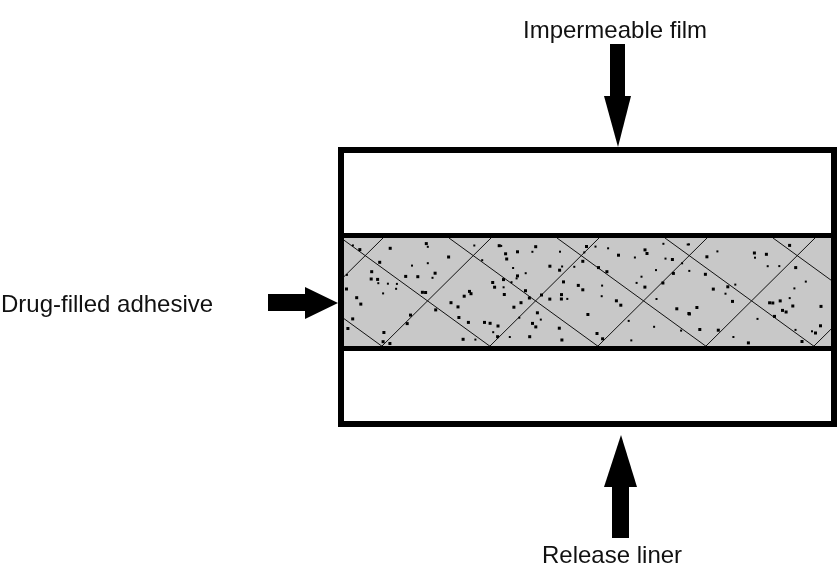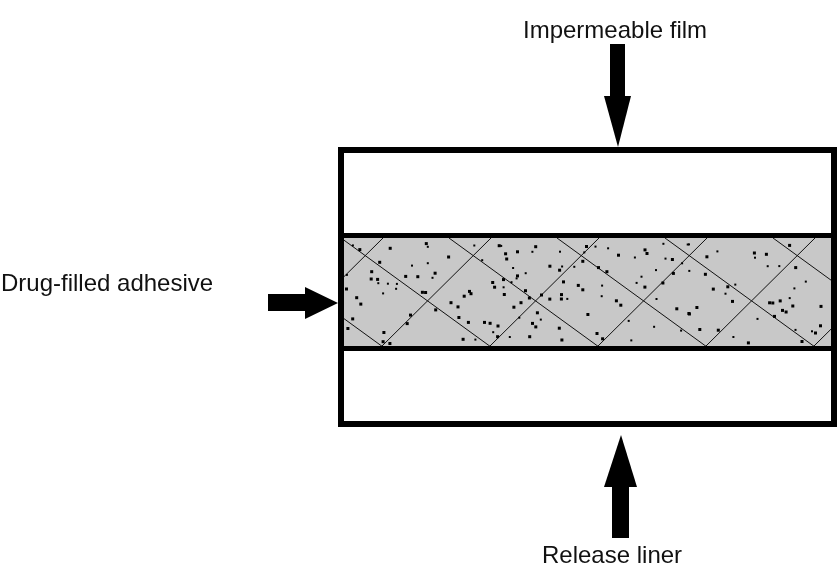--- a/index.html
+++ b/index.html
@@ -1,20 +1,20 @@
 <!DOCTYPE html>
 <html><head>
 <meta charset="utf-8">
 <style>
   html, body { margin: 0; padding: 0; background: #ffffff; }
   body { width: 839px; height: 576px; position: relative; overflow: hidden;
          font-family: "Liberation Sans", sans-serif; }
   .label { position: absolute; font-size: 24px; color: #111111; white-space: nowrap; line-height: 1; }
   #lbl-top { left: 507px; top: 18px; margin-left: 16px; }
-  #lbl-left { left: 1px; top: 271px; }
+  #lbl-left { left: 1px; top: 292px; }
   #lbl-bottom { left: 542px; top: 543px; }
   svg#diagram { position: absolute; left: 0; top: 0; }
 </style>
 </head>
 <body>
 
 <svg id="diagram" width="839" height="576" viewBox="0 0 839 576">
   <defs>
     <clipPath id="adh-clip">
         <rect x="341" y="238" width="493" height="109"></rect>

